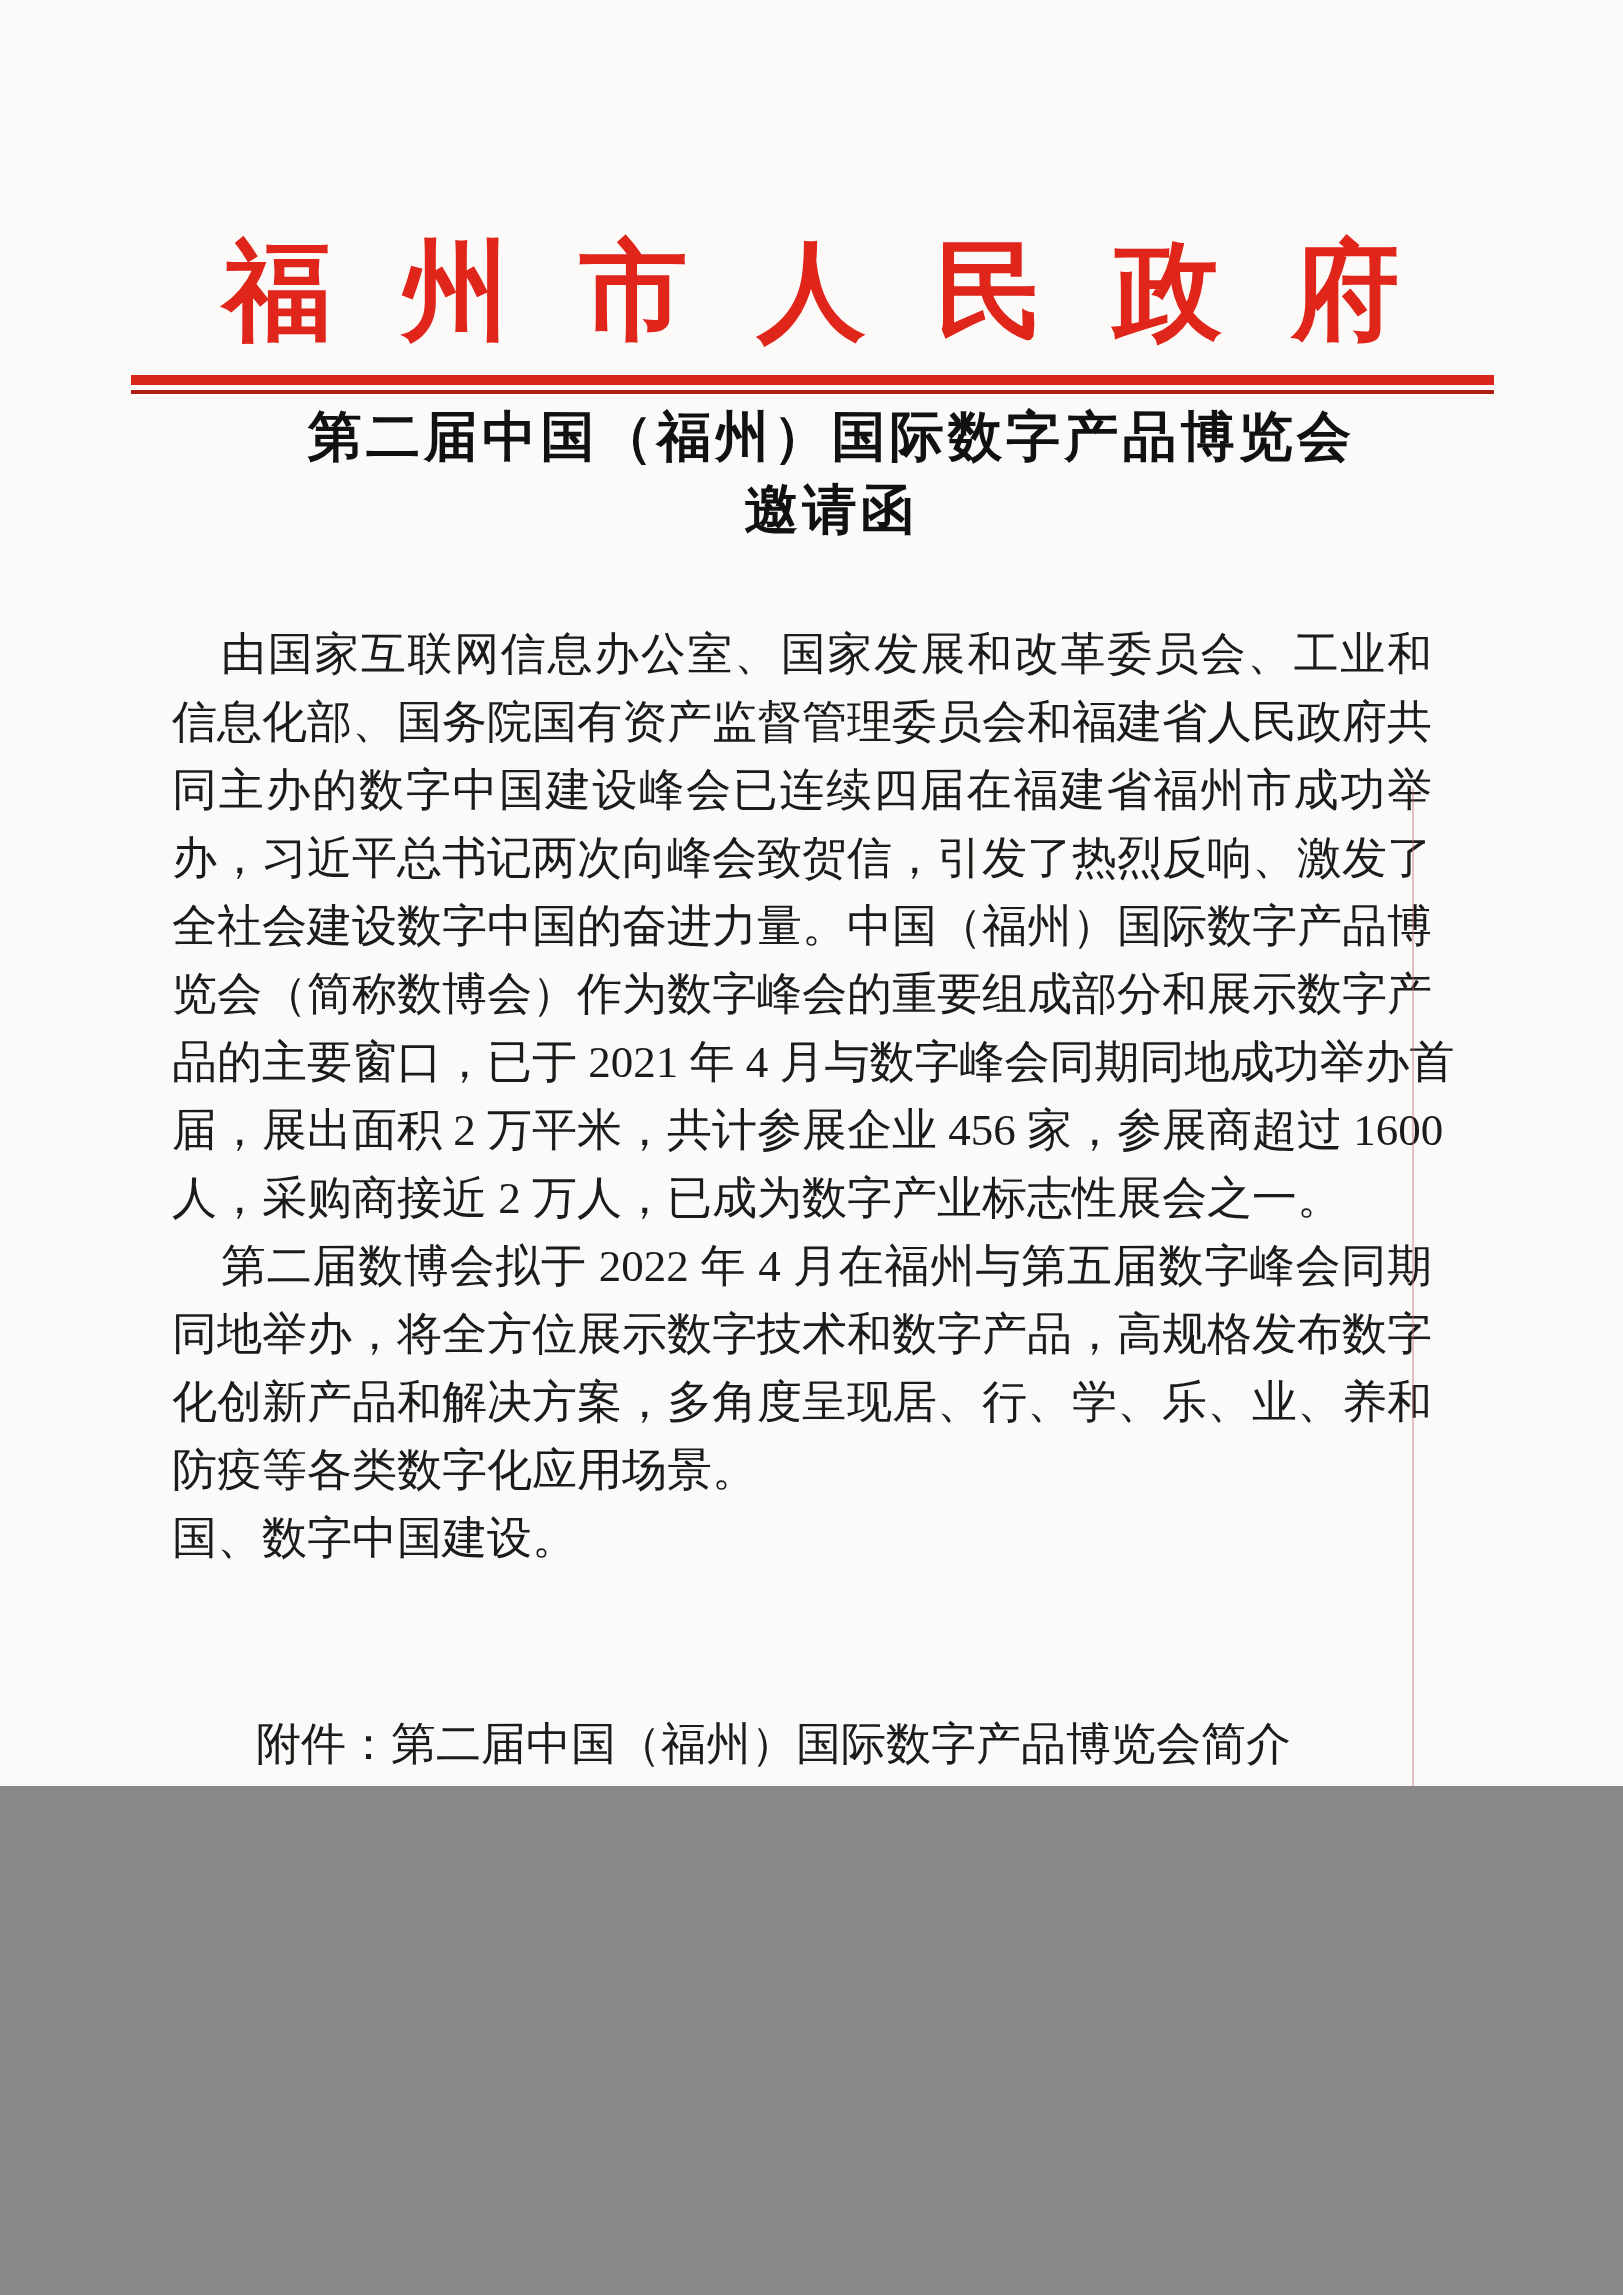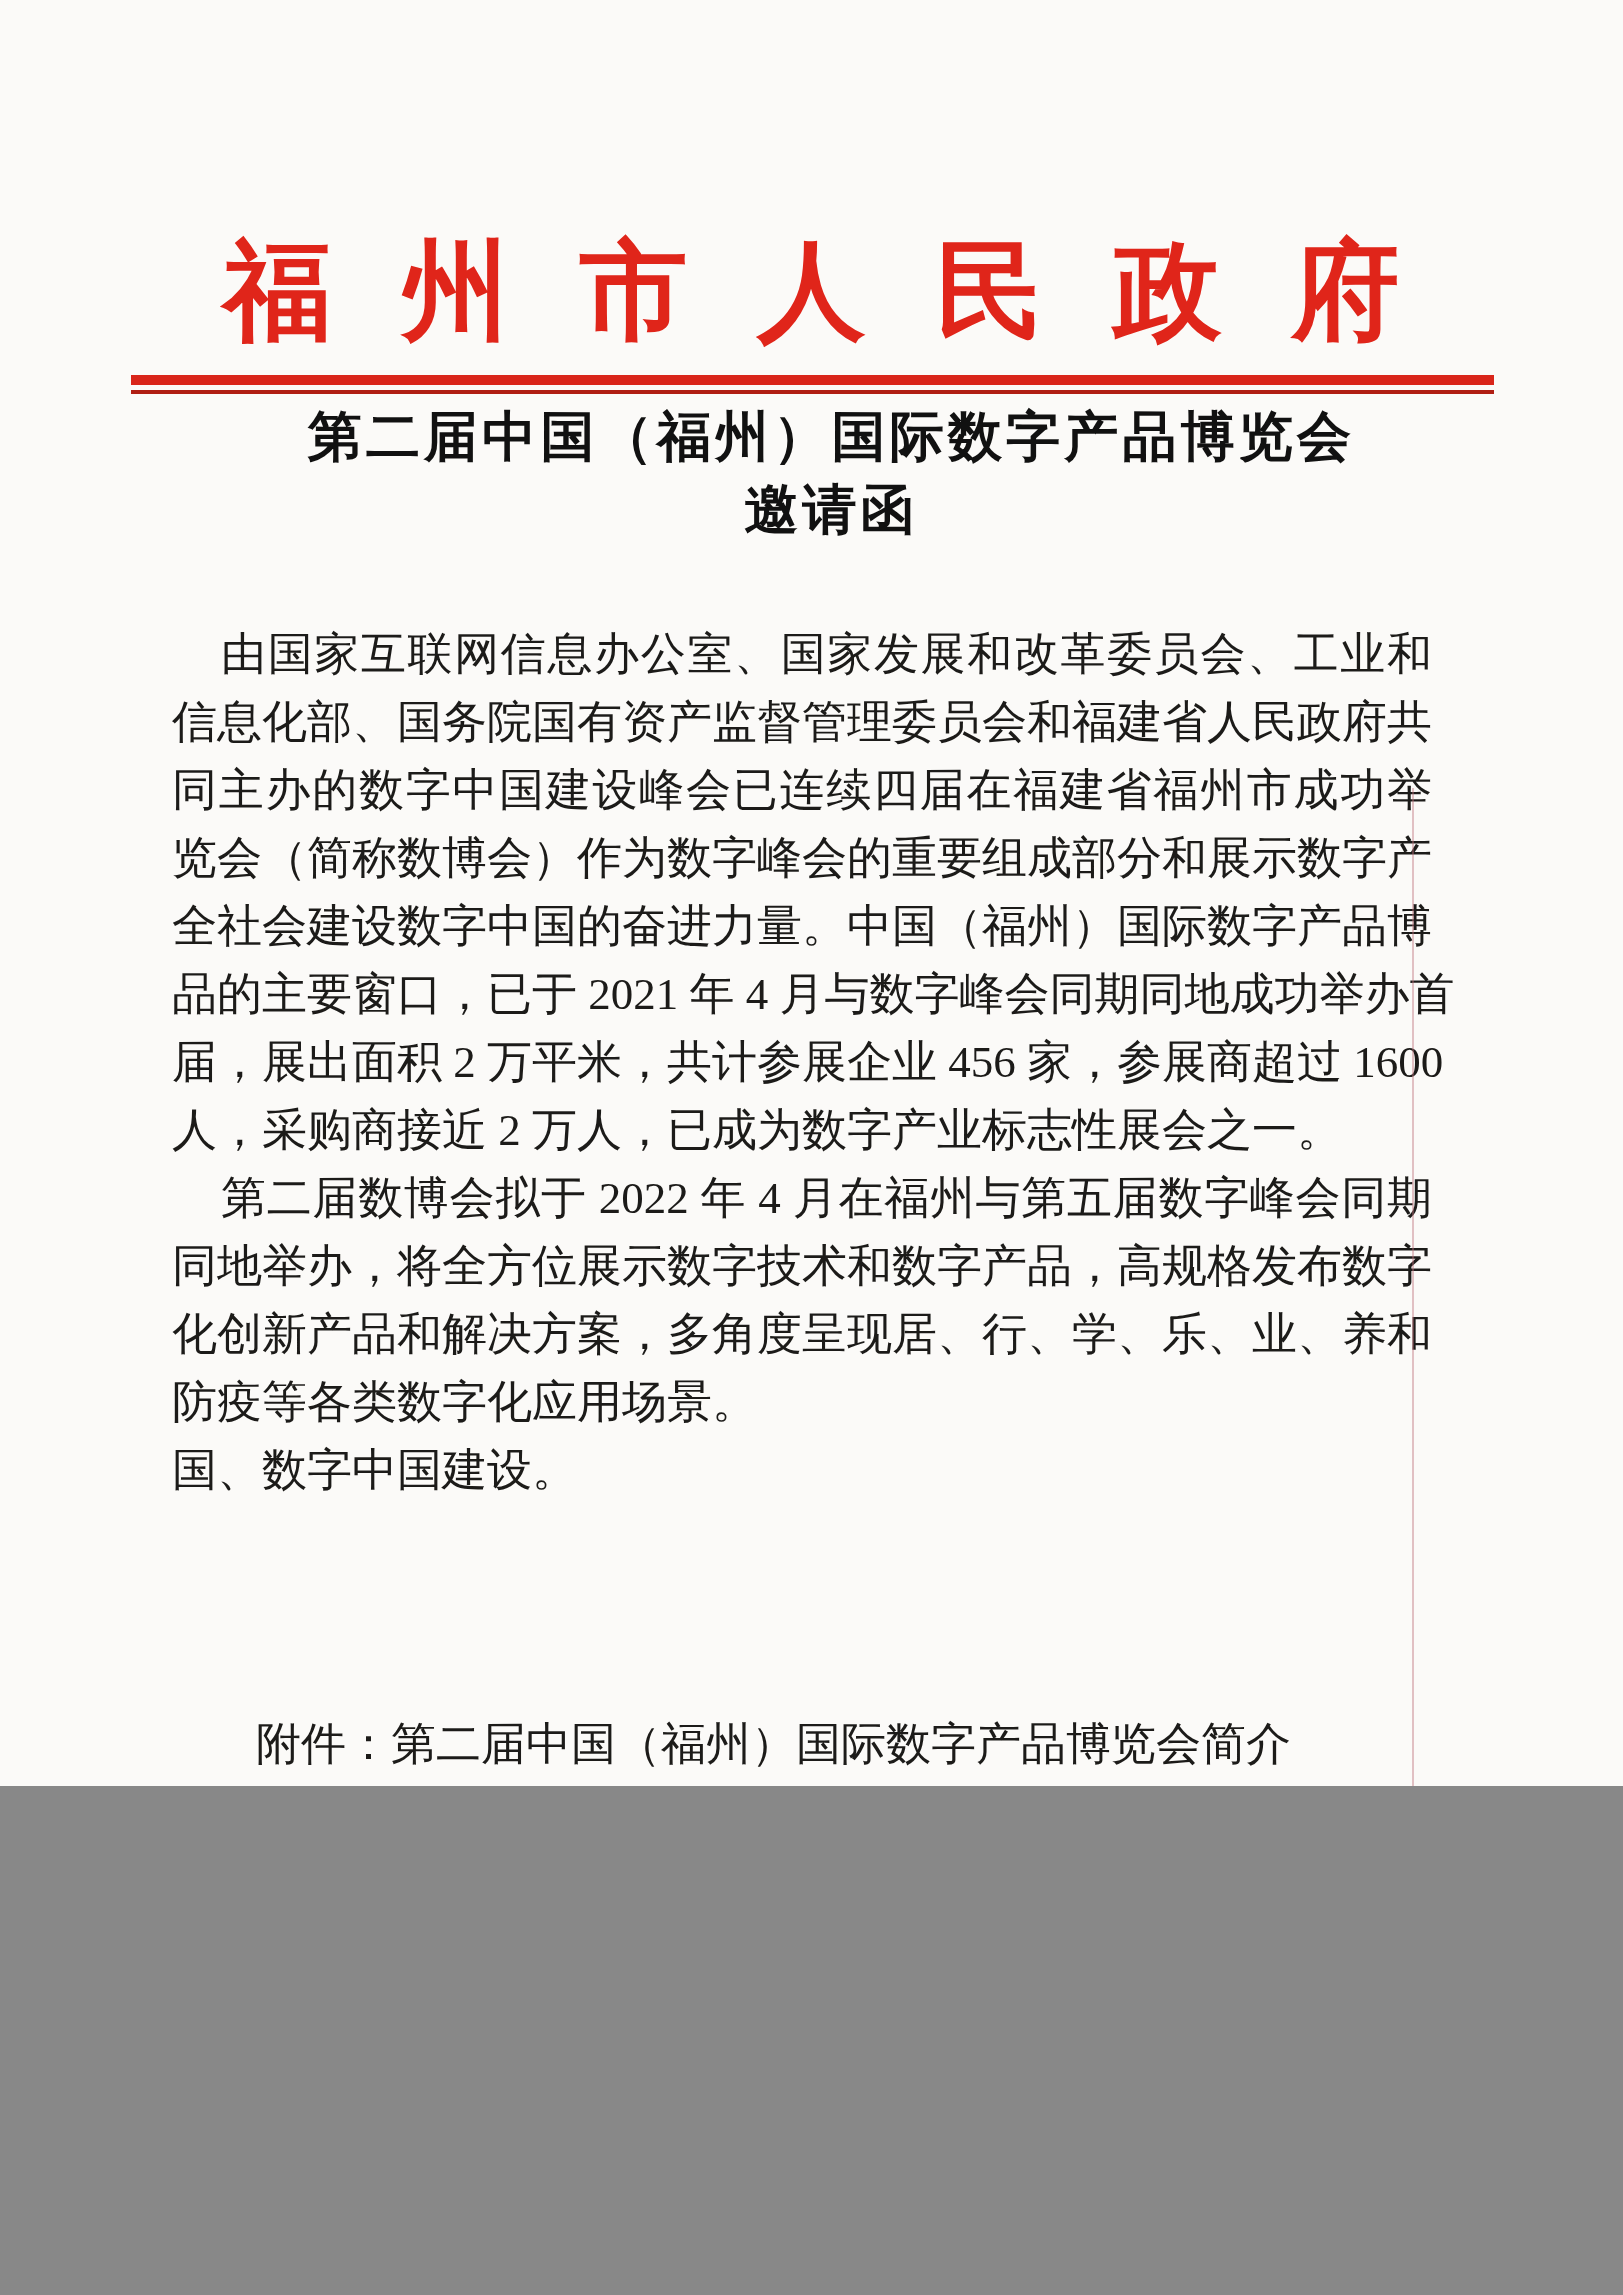--- a/index.html
+++ b/index.html
@@ -106,22 +106,23 @@
 
   <div class="title">
     <div>第二届中国（福州）国际数字产品博览会</div>
     <div>邀请函</div>
   </div>
 
   <div class="body-block">
     <div class="bline indent fill">由国家互联网信息办公室、国家发展和改革委员会、工业和</div>
     <div class="bline fill">信息化部、国务院国有资产监督管理委员会和福建省人民政府共</div>
     <div class="bline fill">同主办的数字中国建设峰会已连续四届在福建省福州市成功举</div>
+    <div class="bline fill">办，习近平总书记两次向峰会致贺信，引发了热烈反响、激发了</div>
+    <div class="bline fill">全社会建设数字中国的奋进力量。中国（福州）国际数字产品博</div>
     <div class="bline fill">览会（简称数博会）作为数字峰会的重要组成部分和展示数字产</div>
-    <div class="bline fill">全社会建设数字中国的奋进力量。中国（福州）国际数字产品博</div>
     <div class="bline fill">品的主要窗口，已于 2021 年 4 月与数字峰会同期同地成功举办首</div>
     <div class="bline fill">届，展出面积 2 万平米，共计参展企业 456 家，参展商超过 1600</div>
     <div class="bline">人，采购商接近 2 万人，已成为数字产业标志性展会之一。</div>
     <div class="bline indent fill">第二届数博会拟于 2022 年 4 月在福州与第五届数字峰会同期</div>
     <div class="bline fill">同地举办，将全方位展示数字技术和数字产品，高规格发布数字</div>
     <div class="bline fill">化创新产品和解决方案，多角度呈现居、行、学、乐、业、养和</div>
     <div class="bline">防疫等各类数字化应用场景。</div>
     <div class="bline">国、数字中国建设。</div>
   </div>
 

